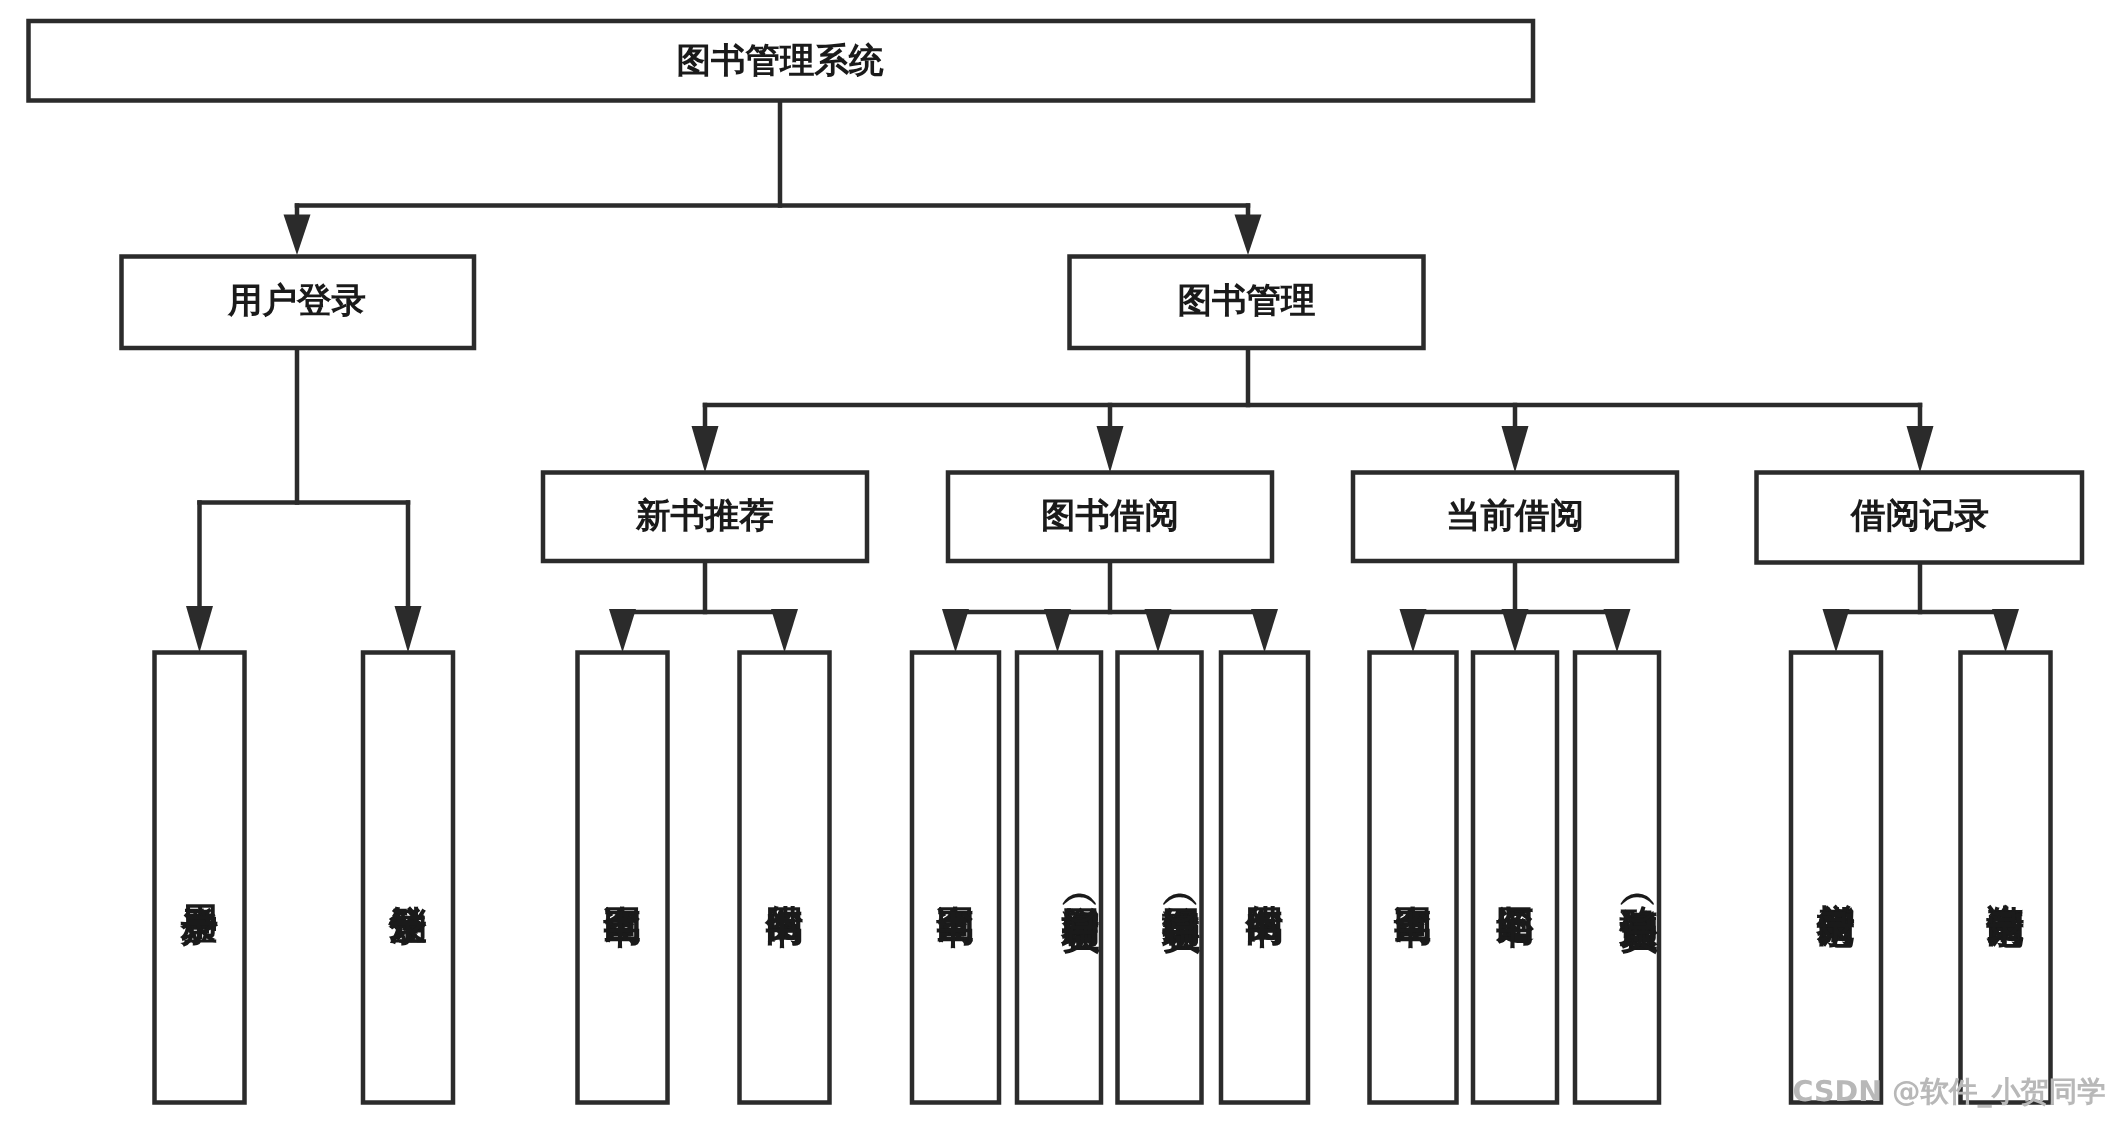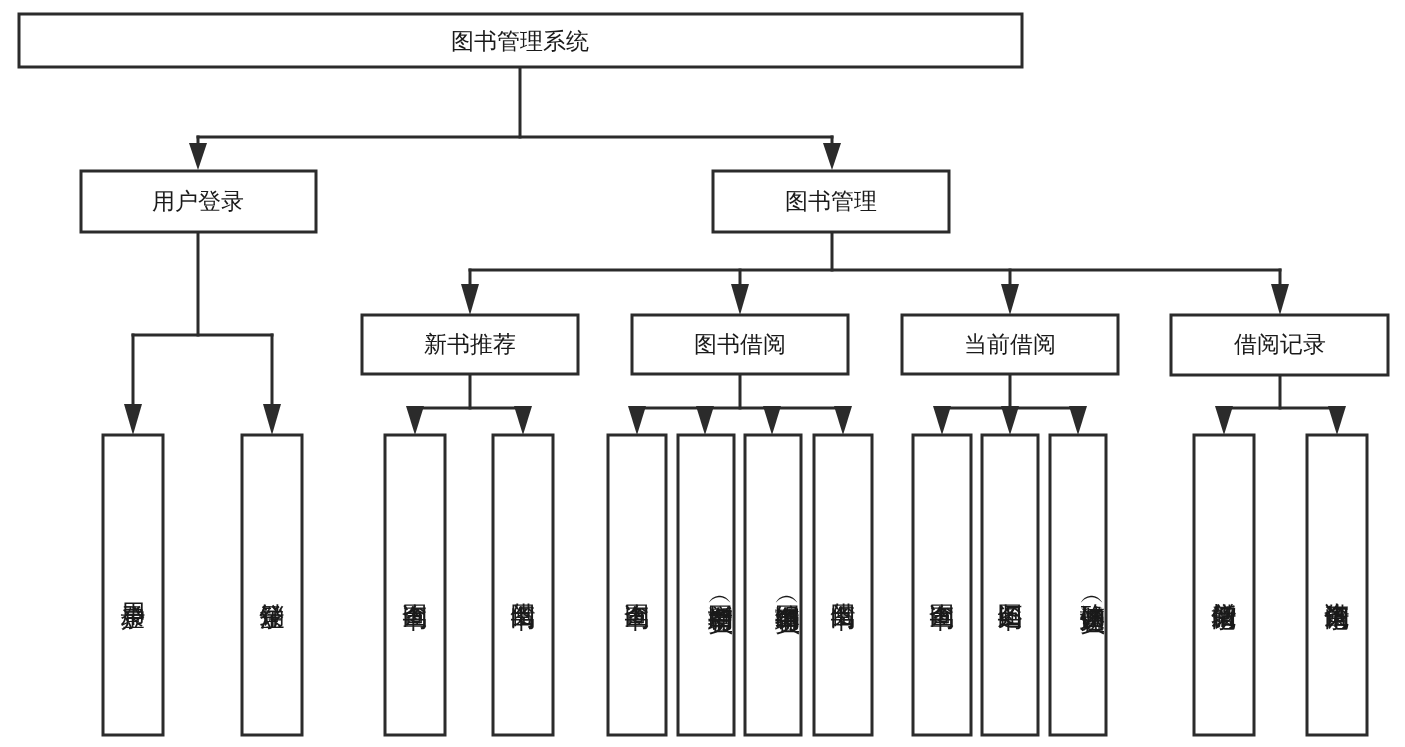--- a/index.html
+++ b/index.html
@@ -11,20 +11,21 @@
     width: 1405px;
     height: 747px;
     font-family: "DejaVu Sans", "Liberation Sans", sans-serif;
     overflow: hidden;
   }
   #diagram-root {
     position: relative;
     width: 1128px;
     height: 747px;
     background: #ffffff;
+    font-weight: bold;
   }
   svg.diagram-svg {
     position: absolute;
     left: 0;
     top: 0;
     width: 1405px;
     height: 747px;
   }
   .node-box {
     fill: #ffffff;
@@ -209,14 +210,15 @@
   <div class="node-label-v" style="left:745px; top:435px; width:56px; height:300px; align-items:flex-start; padding-top:6px; box-sizing:border-box;">编辑图书（管理员）</div>
   <div class="node-label-v" style="left:814px; top:435px; width:58px; height:300px;">借阅图书</div>
 
   <div class="node-label-v" style="left:913px; top:435px; width:58px; height:300px;">查询图书</div>
   <div class="node-label-v" style="left:982px; top:435px; width:56px; height:300px;">归还图书</div>
   <div class="node-label-v" style="left:1050px; top:435px; width:56px; height:300px; align-items:flex-start; padding-top:6px; box-sizing:border-box;">确认归还（管理员）</div>
 
   <div class="node-label-v" style="left:1194px; top:435px; width:60px; height:300px;">新增借阅记录</div>
   <div class="node-label-v" style="left:1307px; top:435px; width:60px; height:300px;">查询借阅记录</div>
 
+  <div class="watermark" style="left:1195px; top:715px;">CSDN @软件_小贺同学</div>
 
 </div>
 
 </body></html>

